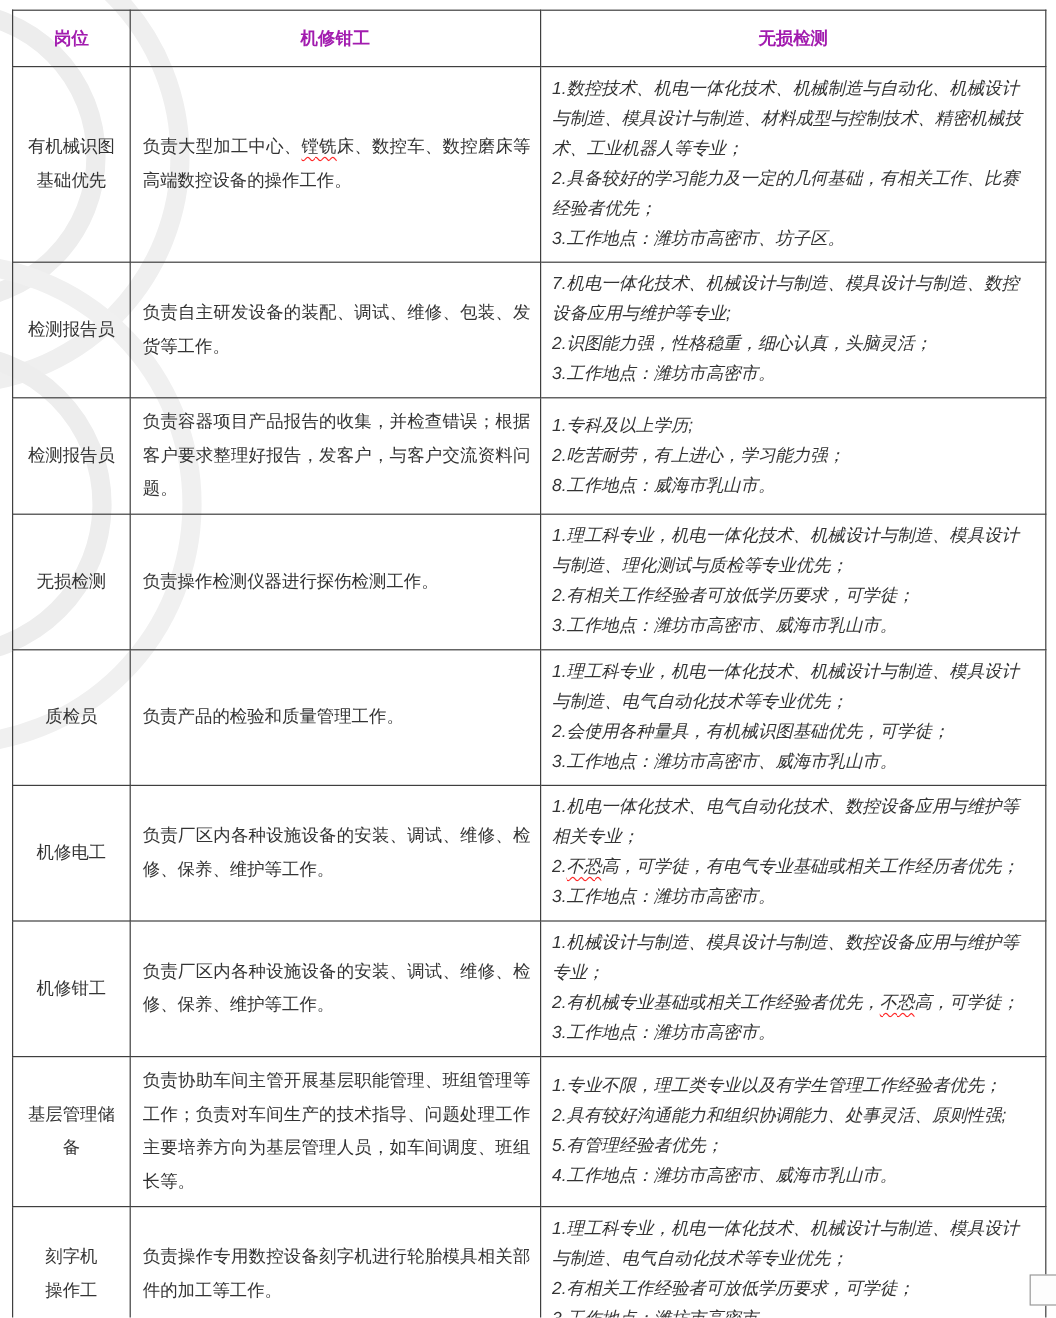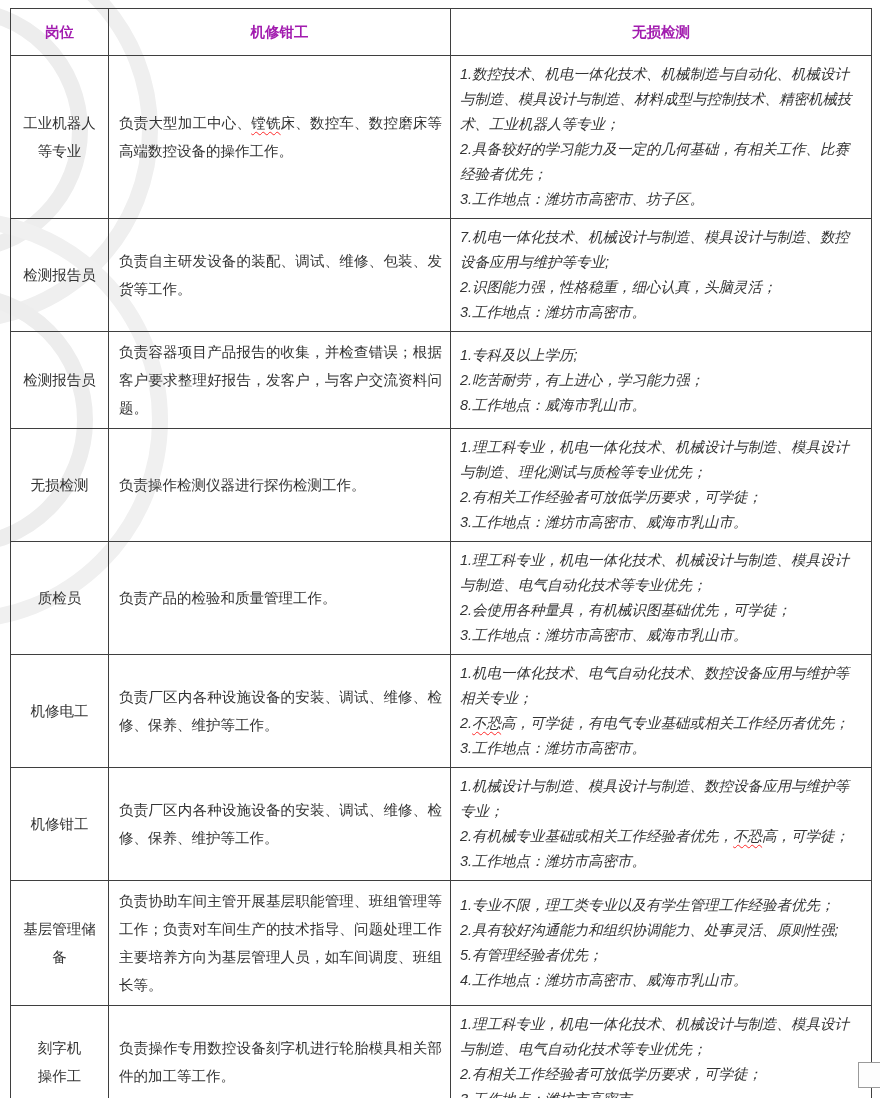--- a/index.html
+++ b/index.html
@@ -65,21 +65,21 @@
   <thead>
     <tr>
       <th class="h">岗位</th>
       <th class="h">机修钳工</th>
       <th class="h">无损检测</th>
     </tr>
   </thead>
   <tbody>
   <tr>
     <td class="c1">
-      <div class="pos">工业机器人等专业</div>
+      <div class="pos">有机械识图基础优先</div>
     </td>
     <td class="c2">
       <div class="duty">负责大型加工中心、<span class="sq">镗铣</span>床、数控车、数控磨床等高端数控设备的操作工作。</div>
     </td>
     <td class="c3">
       <div class="qlines">
             <div class="qline">1.数控技术、机电一体化技术、机械制造与自动化、机械设计与制造、模具设计与制造、材料成型与控制技术、精密机械技术、工业机器人等专业；</div>
             <div class="qline">2.具备较好的学习能力及一定的几何基础，有相关工作、比赛经验者优先；</div>
             <div class="qline">3.工作地点：潍坊市高密市、坊子区。</div>
           </div>

